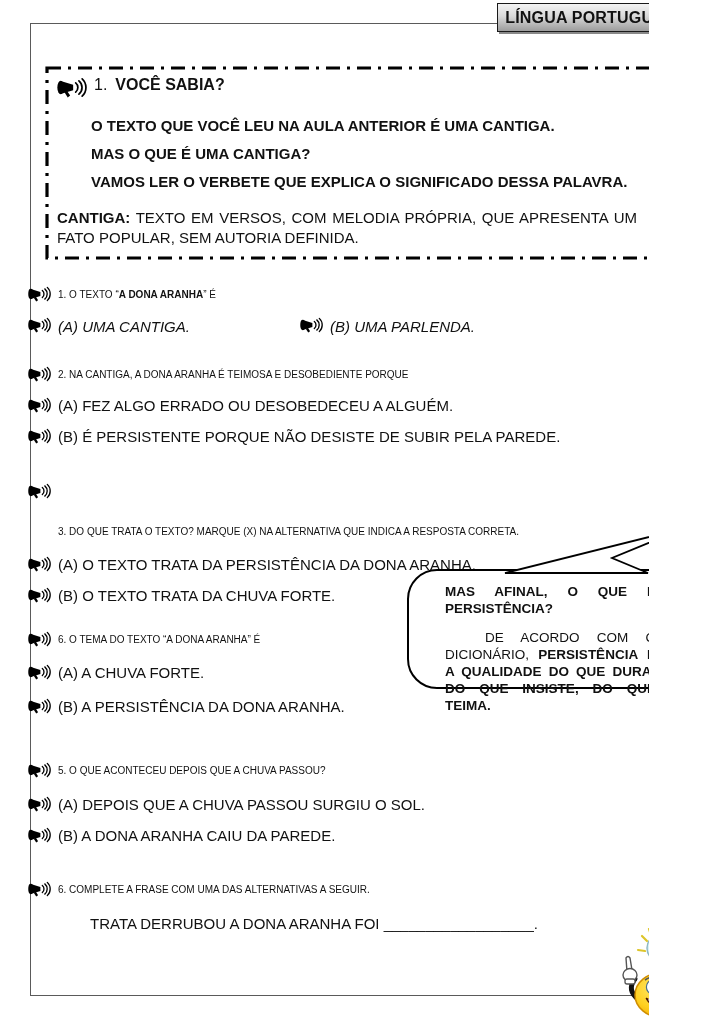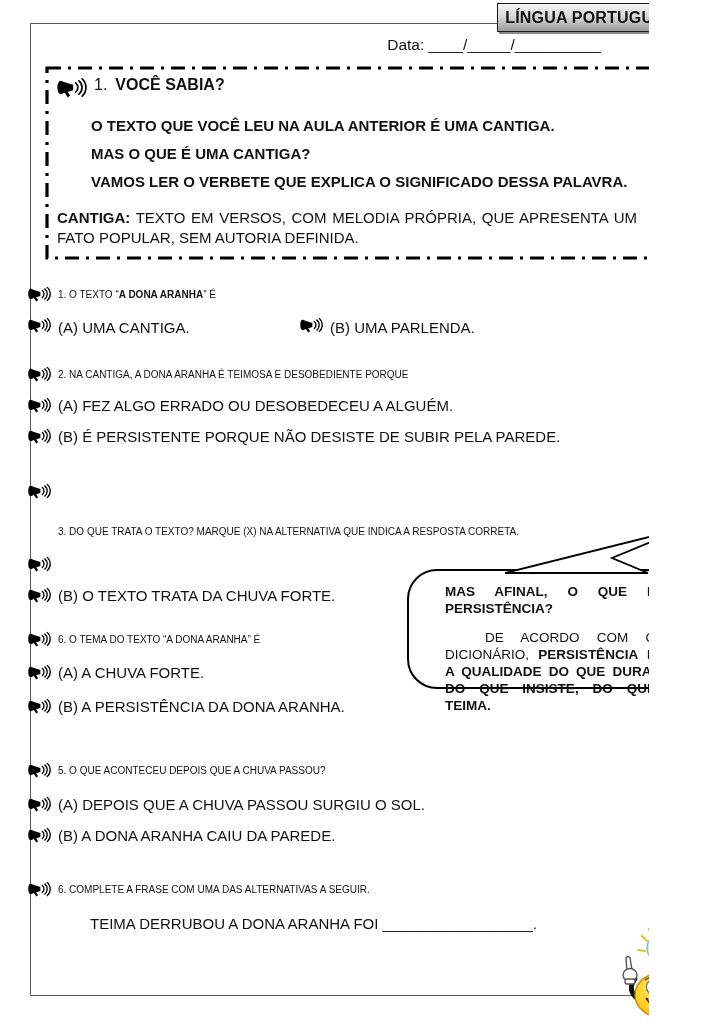--- a/index.html
+++ b/index.html
@@ -24,21 +24,21 @@
   .title-txt{font-weight:bold;}
   .info-line{font-size:15px;padding-left:34px;line-height:28px;font-weight:bold;}
   .definition{font-size:15px;line-height:20px;margin-top:12px;width:580px;
               text-align:justify;}
   .definition b{font-weight:bold;}
   
   .q{position:absolute;left:28px;width:660px;}
   .q-prompt{font-size:10px;line-height:19px;padding-left:8px;text-indent:-8px;}
   .opt-row{display:flex;align-items:flex-start;margin-top:10px;font-size:15px;line-height:19px;}
   .opt-label{cursor:default;}
-  .opt-group{display:flex;align-items:flex-end;}
+  .opt-group{display:flex;align-items:center;font-style:italic;}
   .w268{width:272px;}
   .q3-prompt{width:640px;text-align:justify;margin-top:40px;}
   
   .bubble{position:absolute;left:407px;top:569px;width:271px;height:120px;
           border:2px solid #000;border-radius:30px;background:#fff;z-index:2;
           padding:12px 20px 10px 36px;box-sizing:border-box;
           font-size:13.5px;line-height:17px;}
   .bubble p{margin:0;text-align:justify;}
   .bubble .bq{font-weight:bold;}
   .bubble .ans{margin-top:12px;text-indent:40px;}
@@ -53,21 +53,20 @@
 </head>
 <body>
 
 <div class="page">
   <div class="frame"></div>
 
   <div class="header-box">
     <span>LÍNGUA PORTUGUESA</span>
   </div>
 
-  <div class="date-line">Data: ____/_____/__________</div>
 
   <div class="info-box">
     <svg class="dash" width="638" height="194">
       <rect x="2" y="2" width="634" height="190" fill="none" stroke="#000" stroke-width="3.2" stroke-dasharray="14 7 3 7"></rect>
     </svg>
     <div class="info-inner">
       <div class="row title-row">
         <span class="spk spk-big"><svg viewBox="0 0 26 18" aria-hidden="true" width="30" height="21">
               <g fill="#000">
                 <ellipse cx="3.2" cy="9" rx="2.9" ry="5.8"></ellipse>
@@ -210,20 +209,21 @@
               <ellipse cx="3.2" cy="9" rx="2.9" ry="5.8"></ellipse>
               <polygon points="3.2,3.4 14,6.6 14,11.4 3.2,14.6"></polygon>
               <polygon points="6.5,13.2 9.3,17.6 11.4,16 8.9,12.2"></polygon>
             </g>
             <g fill="none" stroke="#000" stroke-width="1.5" stroke-linecap="round">
               <path d="M16.2,5 A5.2,5.2 0 0 1 16.2,13"></path>
               <path d="M19,3.2 A7.6,7.6 0 0 1 19,14.8"></path>
               <path d="M21.8,1.5 A10.2,10.2 0 0 1 21.8,16.5"></path>
             </g>
           </svg></span>
+      <span class="opt-label">(A) O TEXTO TRATA DA PERSISTÊNCIA DA DONA ARANHA.</span>
     </div>
     <div class="opt-row">
       <span class="spk"><svg viewBox="0 0 26 18" aria-hidden="true" width="23" height="16">
             <g fill="#000">
               <ellipse cx="3.2" cy="9" rx="2.9" ry="5.8"></ellipse>
               <polygon points="3.2,3.4 14,6.6 14,11.4 3.2,14.6"></polygon>
               <polygon points="6.5,13.2 9.3,17.6 11.4,16 8.9,12.2"></polygon>
             </g>
             <g fill="none" stroke="#000" stroke-width="1.5" stroke-linecap="round">
               <path d="M16.2,5 A5.2,5.2 0 0 1 16.2,13"></path>
@@ -349,21 +349,21 @@
               <polygon points="6.5,13.2 9.3,17.6 11.4,16 8.9,12.2"></polygon>
             </g>
             <g fill="none" stroke="#000" stroke-width="1.5" stroke-linecap="round">
               <path d="M16.2,5 A5.2,5.2 0 0 1 16.2,13"></path>
               <path d="M19,3.2 A7.6,7.6 0 0 1 19,14.8"></path>
               <path d="M21.8,1.5 A10.2,10.2 0 0 1 21.8,16.5"></path>
             </g>
           </svg></span>
       <div class="q-prompt">6. COMPLETE A FRASE COM UMA DAS ALTERNATIVAS A SEGUIR.</div>
     </div>
-    <div class="sentence"><span>TEIMA DERRUBOU A DONA ARANHA FOI </span><span class="blank">__________________</span><span>.</span></div>
+    <div class="sentence"><span>TRATA DERRUBOU A DONA ARANHA FOI </span><span class="blank">__________________</span><span>.</span></div>
   </div>
 
   <svg class="emoji" width="100" height="98" viewBox="0 0 100 98">
     <defs>
       <radialGradient id="faceG" cx="40%" cy="35%" r="75%">
         <stop offset="0%" stop-color="#ffe868"></stop>
         <stop offset="60%" stop-color="#ffcf1e"></stop>
         <stop offset="100%" stop-color="#f0a400"></stop>
       </radialGradient>
     </defs>

